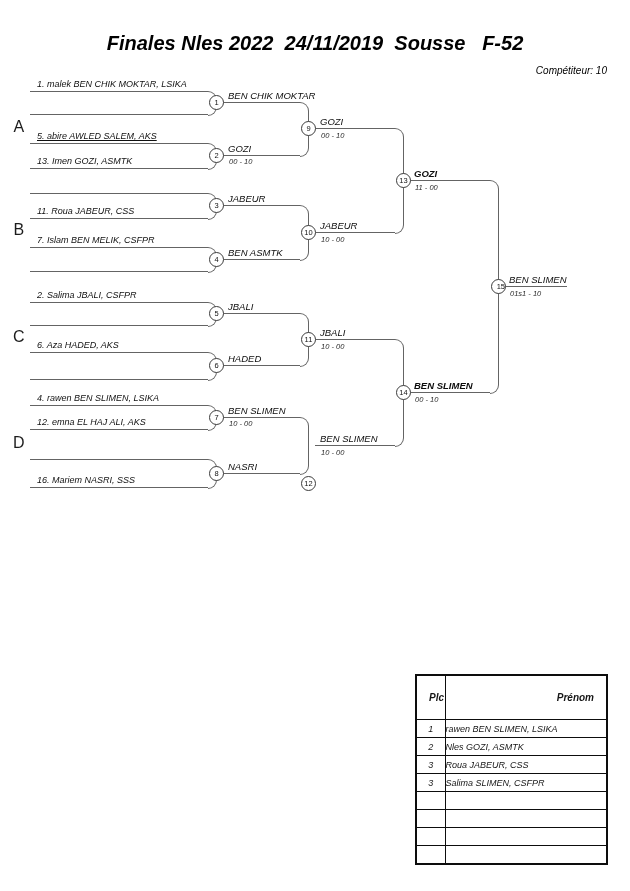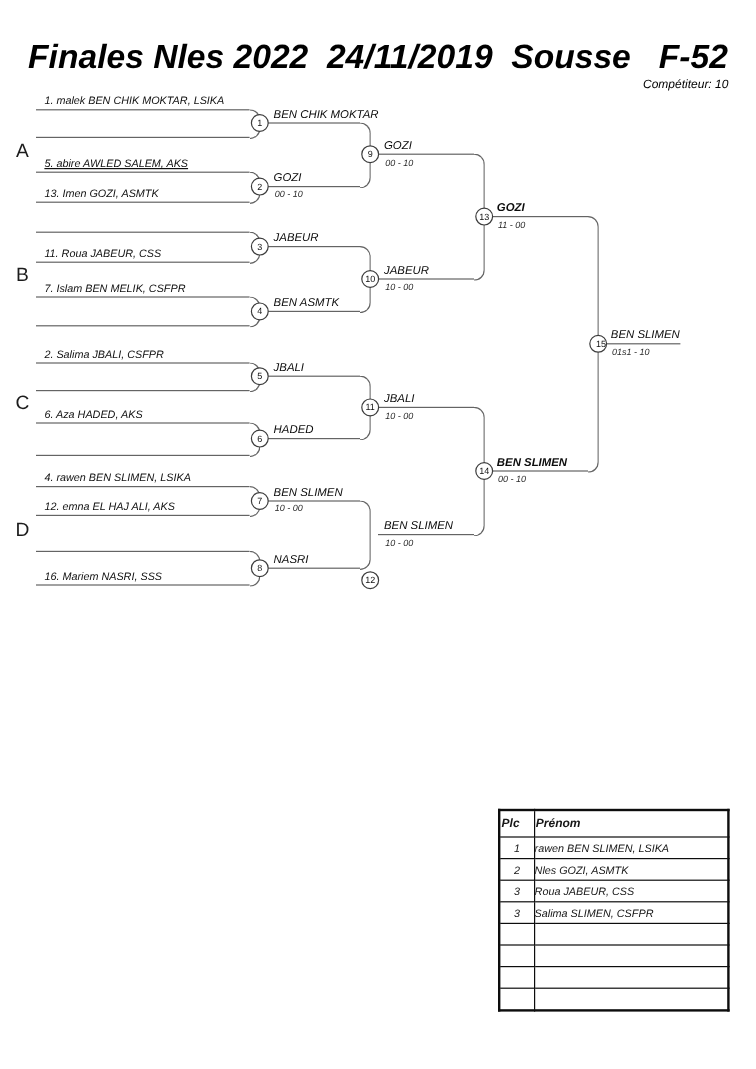--- a/index.html
+++ b/index.html
@@ -8,21 +8,21 @@
     --tableborder:#0d0d0d;
   }
   html,body{margin:0;padding:0;background:#e9e9e9;}
   .page{
     position:relative;width:630px;height:891px;background:#ffffff;
     font-family:"Liberation Sans", sans-serif;color:var(--text);
     overflow:hidden;margin:0 auto;
   }
   .title{
     position:absolute;top:32px;left:0;width:630px;text-align:center;
-    font-size:28px;font-weight:bold;font-style:italic;white-space:pre;
+    font-size:20px;font-weight:bold;font-style:italic;white-space:pre;
     color:#000;
   }
   .competitor{
     position:absolute;top:65px;right:23px;font-size:10px;font-style:italic;color:#000;
   }
   .grp{
     position:absolute;left:6px;width:26px;text-align:center;
     font-size:16px;color:#1c1c1c;letter-spacing:.5px;
   }
   .hline{position:absolute;border-top:1.5px solid var(--line);height:0;}
@@ -52,21 +52,21 @@
   }
   table.results{
     position:absolute;left:415px;top:674px;width:193px;
     border-collapse:collapse;table-layout:fixed;
     border:2.5px solid var(--tableborder);
   }
   table.results th,table.results td{
     border:1.5px solid var(--tableborder);overflow:hidden;white-space:nowrap;
   }
   table.results th{
-    height:19px;font-size:10px;font-weight:bold;font-style:italic;text-align:left;padding:1px;
+    height:19px;font-size:10px;font-weight:bold;font-style:italic;text-align:right;padding:12px;
   }
   table.results td{height:17px;font-size:9px;font-style:italic;padding:0;}
   td.plc{text-align:center;}
   td.nm{text-align:left;padding-left:7px;}
   col.c-plc{width:29px;}
 </style>
 </head>
 <body>
 
 <div class="page">

